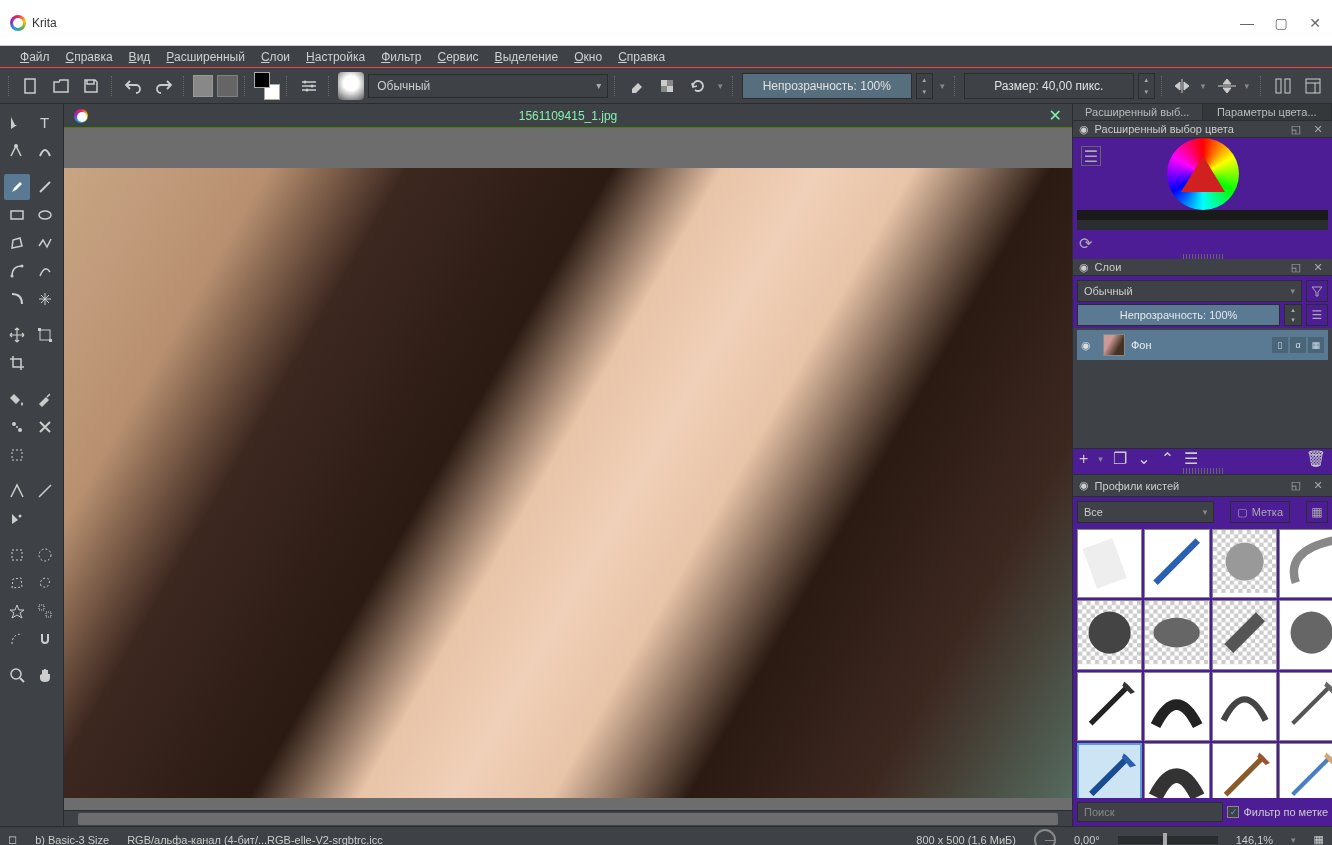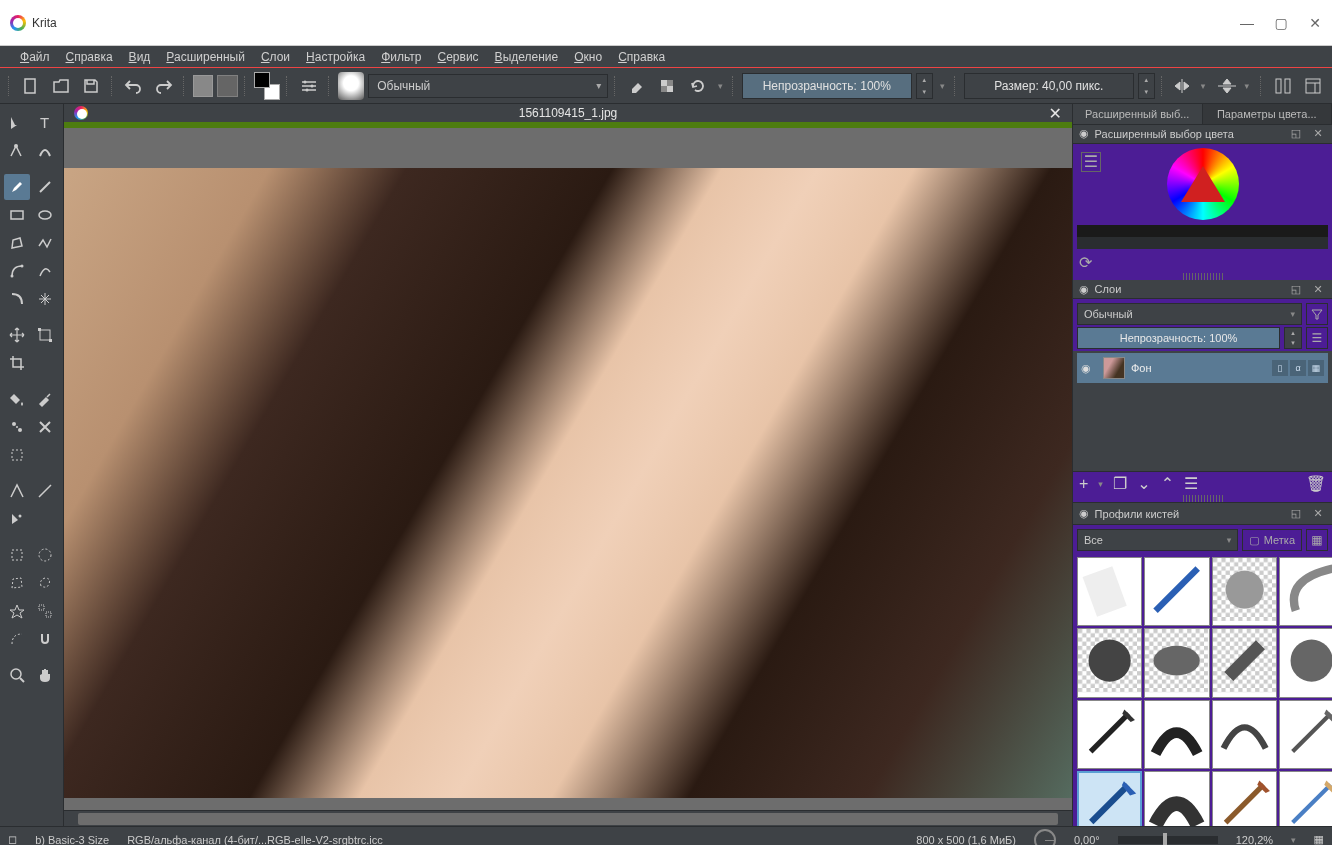--- a/index.html
+++ b/index.html
@@ -27,21 +27,21 @@
 .opacity-box{height:26px;background:#576e7f;border:1px solid #2a2d30;color:#e0e0e0;font-size:12px;display:flex;align-items:center;justify-content:center;flex:0 0 170px}
 .size-box{height:26px;background:#3e4246;border:1px solid #2a2d30;color:#e0e0e0;font-size:12px;display:flex;align-items:center;justify-content:center;flex:0 0 170px}
 .spinner-arrows{width:18px;height:26px;background:#3e4246;border:1px solid #2a2d30;display:flex;flex-direction:column}
 .spinner-arrows div{flex:1;color:#aaa;font-size:7px;display:flex;align-items:center;justify-content:center}
 .main-row{display:flex;height:722px}
 .toolbox{width:64px;background:#3e4246;border-right:1px solid #2a2d30;padding:6px 4px;display:flex;flex-direction:column;gap:0}
 .tool-row{display:flex;gap:2px;margin-bottom:2px}
 .tool{width:26px;height:26px;display:flex;align-items:center;justify-content:center;color:#ccc;border-radius:2px}
 .tool.active{background:#5a7a94}
 .canvas-area{flex:1;display:flex;flex-direction:column;background:#3e4246}
-.doc-tab{height:24px;background:#3e4246;display:flex;align-items:center;padding:0 8px;color:#e5e5e5;font-size:12px;justify-content:center;position:relative;border-bottom:6px solid #4d7c0f}
+.doc-tab{height:24px;background:#3e4246;display:flex;align-items:center;padding:0 8px;color:#86efac;font-size:12px;justify-content:center;position:relative;border-bottom:1px solid #4d7c0f}
 .doc-tab .close{position:absolute;right:10px;font-size:16px}
 .doc-tab .icon{position:absolute;left:10px}
 .canvas-vp{flex:1;background:#6d6d6d;position:relative;overflow:hidden}
 .image-area{position:absolute;left:0;top:40px;right:0;height:630px;background:linear-gradient(120deg,#c9a584 0%,#b89070 15%,#3d2820 25%,#2a1a12 40%,#e8c4a8 48%,#f0d0b8 55%,#e8c4a8 62%,#2a1a12 72%,#3d2820 85%,#556b5f 100%)}
 .hscroll{height:16px;background:#3e4246;border-top:1px solid #2a2d30;position:relative}
 .hscroll-thumb{position:absolute;left:14px;top:2px;right:14px;height:12px;background:#6d6d6d;border-radius:2px}
 .right-panel{width:260px;background:#4c1d95;border-left:1px solid #2a2d30;display:flex;flex-direction:column}
 .docker-tabs{height:24px;display:flex;border-bottom:1px solid #2a2d30}
 .docker-tab{flex:1;background:#35383b;color:#bbb;font-size:11px;display:flex;align-items:center;justify-content:center;border-right:1px solid #2a2d30;overflow:hidden;white-space:nowrap;padding:0 4px}
 .docker-tab.active{background:#3e4246}
@@ -66,21 +66,21 @@
 .layer-opacity{flex:1;height:22px;background:#5a7a94;color:#e8e8e8;font-size:11px;display:flex;align-items:center;justify-content:center;border:1px solid #2a2d30}
 .layer-list{flex:0 0 120px;padding:2px 4px;background:#3e4246}
 .layer-item{height:30px;background:#5a7a94;display:flex;align-items:center;padding:0 4px;gap:6px;color:#eee;font-size:11px}
 .layer-item .eye{width:16px;color:#ddd}
 .layer-item .thumb{width:22px;height:22px;background:linear-gradient(120deg,#c99 30%,#432 70%);border:1px solid #888}
 .layer-item .lflags{margin-left:auto;display:flex;gap:2px}
 .layer-item .lflag{width:16px;height:16px;background:#4a6478;font-size:9px;color:#cde;display:flex;align-items:center;justify-content:center}
 .layer-btnrow{height:28px;display:flex;align-items:center;padding:0 6px;gap:10px;border-top:1px solid #2a2d30}
 .layer-btnrow .spacer{flex:1}
 .brush-presets{flex:1;display:flex;flex-direction:column;border-top:1px solid #2a2d30}
-.preset-filter{display:flex;padding:4px;gap:4px}
+.preset-filter{display:flex;padding:4px;gap:16px}
 .preset-grid{flex:1;display:grid;grid-template-columns:repeat(4,1fr);gap:2px;padding:2px 4px;overflow:hidden;align-content:start}
 .preset{aspect-ratio:1;background:#fff;border:1px solid #888}
 .preset.sel{border:2px solid #5a9fd4;background:#cde4f5}
 .preset svg{width:100%;height:100%}
 .preset-search-row{display:flex;padding:4px;gap:4px}
 .preset-search{flex:1;height:20px;background:#3e4246;border:1px solid #2a2d30;color:#888;font-size:11px;padding:0 6px;display:flex;align-items:center}
 .chk-label{display:flex;align-items:center;gap:4px;color:#ccc;font-size:11px}
 .chk{width:12px;height:12px;background:#3e4246;border:1px solid #888;color:#5a9fd4;font-size:9px;display:flex;align-items:center;justify-content:center}
 .statusbar{height:26px;background:#3e4246;border-top:1px solid #2a2d30;display:flex;align-items:center;padding:0 8px;gap:18px;color:#ccc;font-size:11px}
 .statusbar .spacer{flex:1}
@@ -634,29 +634,36 @@
               <rect width="60" height="60" fill="#fff"></rect>
               <line x1="12" y1="48" x2="48" y2="12" stroke="#8b5a2b" stroke-width="5"></line>
               <polygon points="44,8 54,18 50,20 42,12" fill="#a0522d"></polygon>
             </svg></div>
         <div class="preset"><svg viewBox="0 0 60 60">
               <rect width="60" height="60" fill="#fff"></rect>
               <line x1="12" y1="48" x2="48" y2="12" stroke="#4a7fc4" stroke-width="4"></line>
               <polygon points="44,8 54,18 50,20 42,12" fill="#d4a86a"></polygon>
             </svg></div>
       </div>
+      <div class="preset-search-row">
+        <div class="preset-search">Поиск</div>
+        <div class="chk-label">
+          <div class="chk">✓</div>
+          <span>Фильтр по метке</span>
+        </div>
+      </div>
     </div>
   </div>
 </div>
 
 <div class="statusbar">
   <span>◻</span>
   <span>b) Basic-3 Size</span>
   <span>RGB/альфа-канал (4-бит/...RGB-elle-V2-srgbtrc.icc</span>
   <div class="spacer"></div>
   <span>800 x 500 (1,6 МиБ)</span>
   <div class="angle-widget"></div>
   <span>0,00°</span>
   <div class="zoom-bar"></div>
-  <span>120,2%</span>
+  <span>146,1%</span>
   <span style="color:#888;font-size:9px">▾</span>
   <span>▦</span>
 </div>
 
 </body></html>

